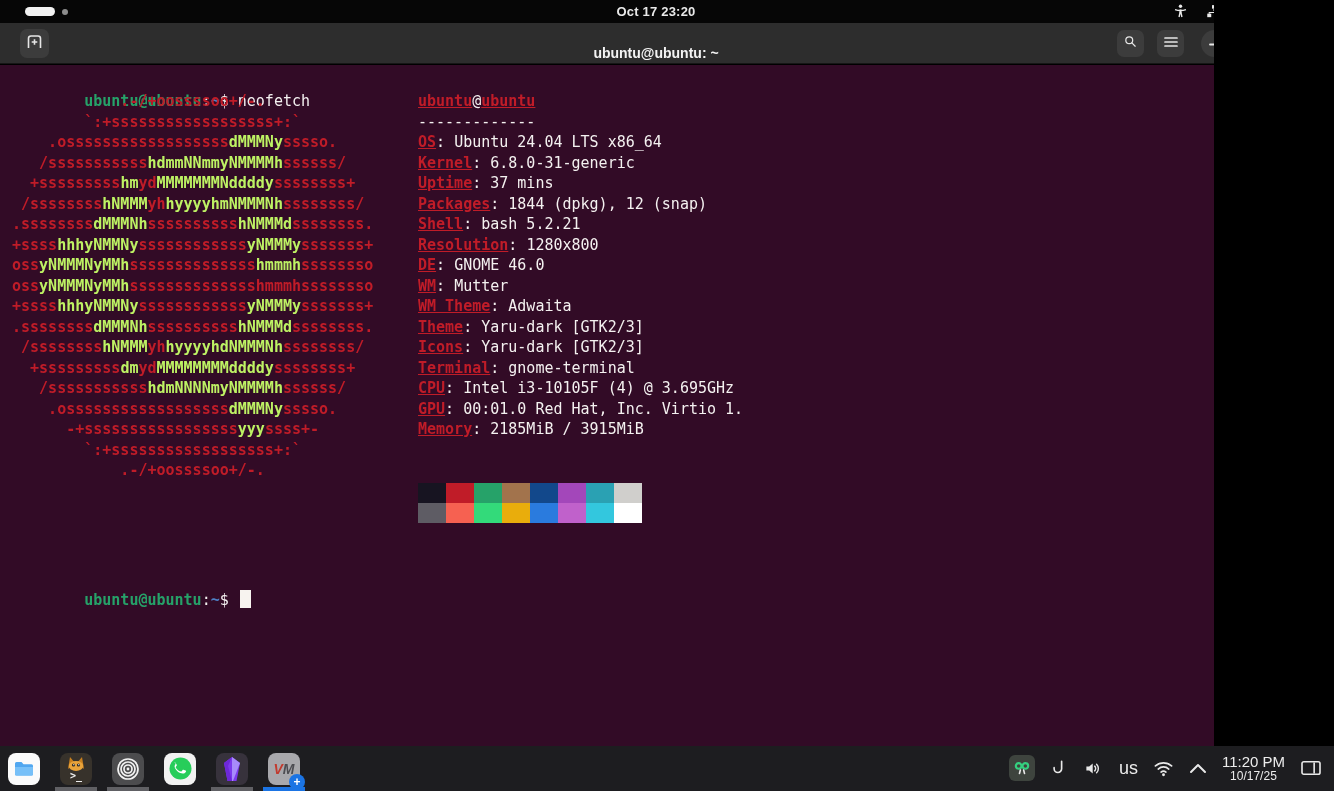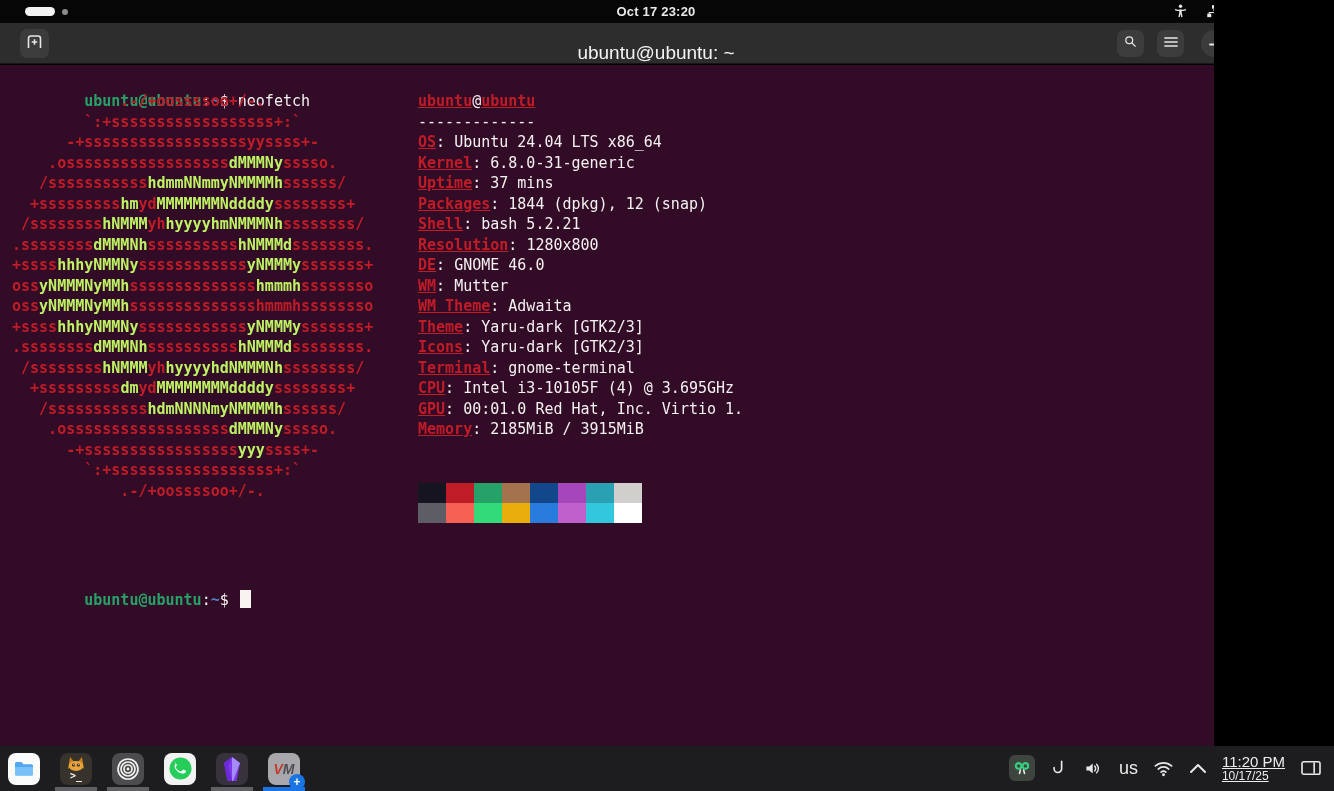--- a/index.html
+++ b/index.html
@@ -16,21 +16,21 @@
   .ws-dot  { margin-left:7px; width:6px; height:6px; border-radius:50%; background:#8d8d8d; }
   .tb-clock { position:absolute; left:50%; transform:translateX(-50%); font-size:13px; font-weight:700; letter-spacing:.2px; }
   .tb-right { margin-left:auto; margin-right:22px; display:flex; align-items:center; gap:16px; }
   .tb-right svg { display:block; }
 
   
   .headerbar { position:relative; height:41px; background:#2d2d2d; display:flex; align-items:center;
                border-bottom:1px solid #161616; }
   .hb-btn { background:#3c3c3c; display:flex; align-items:center; justify-content:center; cursor:default; }
   .newtab { width:29px; height:29px; border-radius:7px; margin-left:20px; }
-  .hb-title { position:absolute; left:50%; transform:translateX(-50%); color:#f3f3f3; font-weight:400; font-size:19px;margin-top:20px; }
+  .hb-title { position:absolute; left:50%; transform:translateX(-50%); color:#f3f3f3; font-weight:700; font-size:14px;margin-top:20px; }
   .hb-right { margin-left:auto; display:flex; align-items:center; margin-right:8px; }
   .sq { width:27px; height:27px; border-radius:7px; }
   .rnd { width:27px; height:27px; border-radius:50%; }
   .gap12 { margin-left:13px; } .gap17 { margin-left:17px; } .gap11 { margin-left:11px; }
 
   
   .term { position:absolute; top:65px; left:0; right:0; bottom:0; background:#320b26;
           font-family:"DejaVu Sans Mono", monospace; font-size:15px; line-height:20.5px; color:#fff; }
   .tline { white-space:pre; height:20.5px; }
   .cmdline  { position:absolute; top:5px;  left:12px; white-space:pre; }
@@ -69,21 +69,21 @@
   .ico-obsidian { background:#37323c; }
   .ico-vm { background:#a8a8ac; font-weight:800; font-size:14px; font-style:italic; }
   .ico-vm .v { color:#c23a2e; } .ico-vm .m { color:#4d4d52; }
   .vm-badge { position:absolute; right:-5px; bottom:-5px; width:16px; height:16px; border-radius:50%;
               background:#1b74e4; color:#fff; font-size:12px; font-weight:700; font-style:normal;
               display:flex; align-items:center; justify-content:center; }
   .tray { margin-left:auto; display:flex; align-items:center; gap:15px; margin-right:12px; color:#ececec; }
   .tray svg { display:block; }
   .tray-green { width:26px; height:26px; border-radius:6px; background:#3e443e; display:flex; align-items:center; justify-content:center; }
   .kbd { font-size:18px; }
-  .tray-clock { line-height:1.15;text-decoration:underline; }
+  .tray-clock { text-align:center; line-height:1.15; }
   .tray-time { font-size:15px; }
   .tray-date { font-size:12px; }
 </style>
 </head>
 <body>
 
 <div class="screen">
 
   <div class="vm">
 
@@ -185,21 +185,20 @@
 
     <div class="term">
 
       <div class="cmdline">
         <span class="green">ubuntu@ubuntu</span><span class="wh">:</span><span class="blue">~</span><span class="wh">$ </span><span class="wh">neofetch</span>
       </div>
 
       <div class="artblock">
           <div class="tline"><span class="ar">            .-/+oossssoo+/-.</span></div>
           <div class="tline"><span class="ar">        `:+ssssssssssssssssss+:`</span></div>
-          <div class="tline"><span class="ar">      -+ssssssssssssssssssyyssss+-</span></div>
           <div class="tline"><span class="ar">    .ossssssssssssssssss</span><span class="aw">dMMMNy</span><span class="ar">sssso.</span></div>
           <div class="tline"><span class="ar">   /sssssssssss</span><span class="aw">hdmmNNmmyNMMMMh</span><span class="ar">ssssss/</span></div>
           <div class="tline"><span class="ar">  +sssssssss</span><span class="aw">hm</span><span class="ar">yd</span><span class="aw">MMMMMMMNddddy</span><span class="ar">ssssssss+</span></div>
           <div class="tline"><span class="ar"> /ssssssss</span><span class="aw">hNMMM</span><span class="ar">yh</span><span class="aw">hyyyyhmNMMMNh</span><span class="ar">ssssssss/</span></div>
           <div class="tline"><span class="ar">.ssssssss</span><span class="aw">dMMMNh</span><span class="ar">ssssssssss</span><span class="aw">hNMMMd</span><span class="ar">ssssssss.</span></div>
           <div class="tline"><span class="ar">+ssss</span><span class="aw">hhhyNMMNy</span><span class="ar">ssssssssssss</span><span class="aw">yNMMMy</span><span class="ar">sssssss+</span></div>
           <div class="tline"><span class="ar">oss</span><span class="aw">yNMMMNyMMh</span><span class="ar">ssssssssssssss</span><span class="aw">hmmmh</span><span class="ar">ssssssso</span></div>
           <div class="tline"><span class="ar">oss</span><span class="aw">yNMMMNyMMh</span><span class="ar">sssssssssssssshmmmhssssssso</span></div>
           <div class="tline"><span class="ar">+ssss</span><span class="aw">hhhyNMMNy</span><span class="ar">ssssssssssss</span><span class="aw">yNMMMy</span><span class="ar">sssssss+</span></div>
           <div class="tline"><span class="ar">.ssssssss</span><span class="aw">dMMMNh</span><span class="ar">ssssssssss</span><span class="aw">hNMMMd</span><span class="ar">ssssssss.</span></div>

